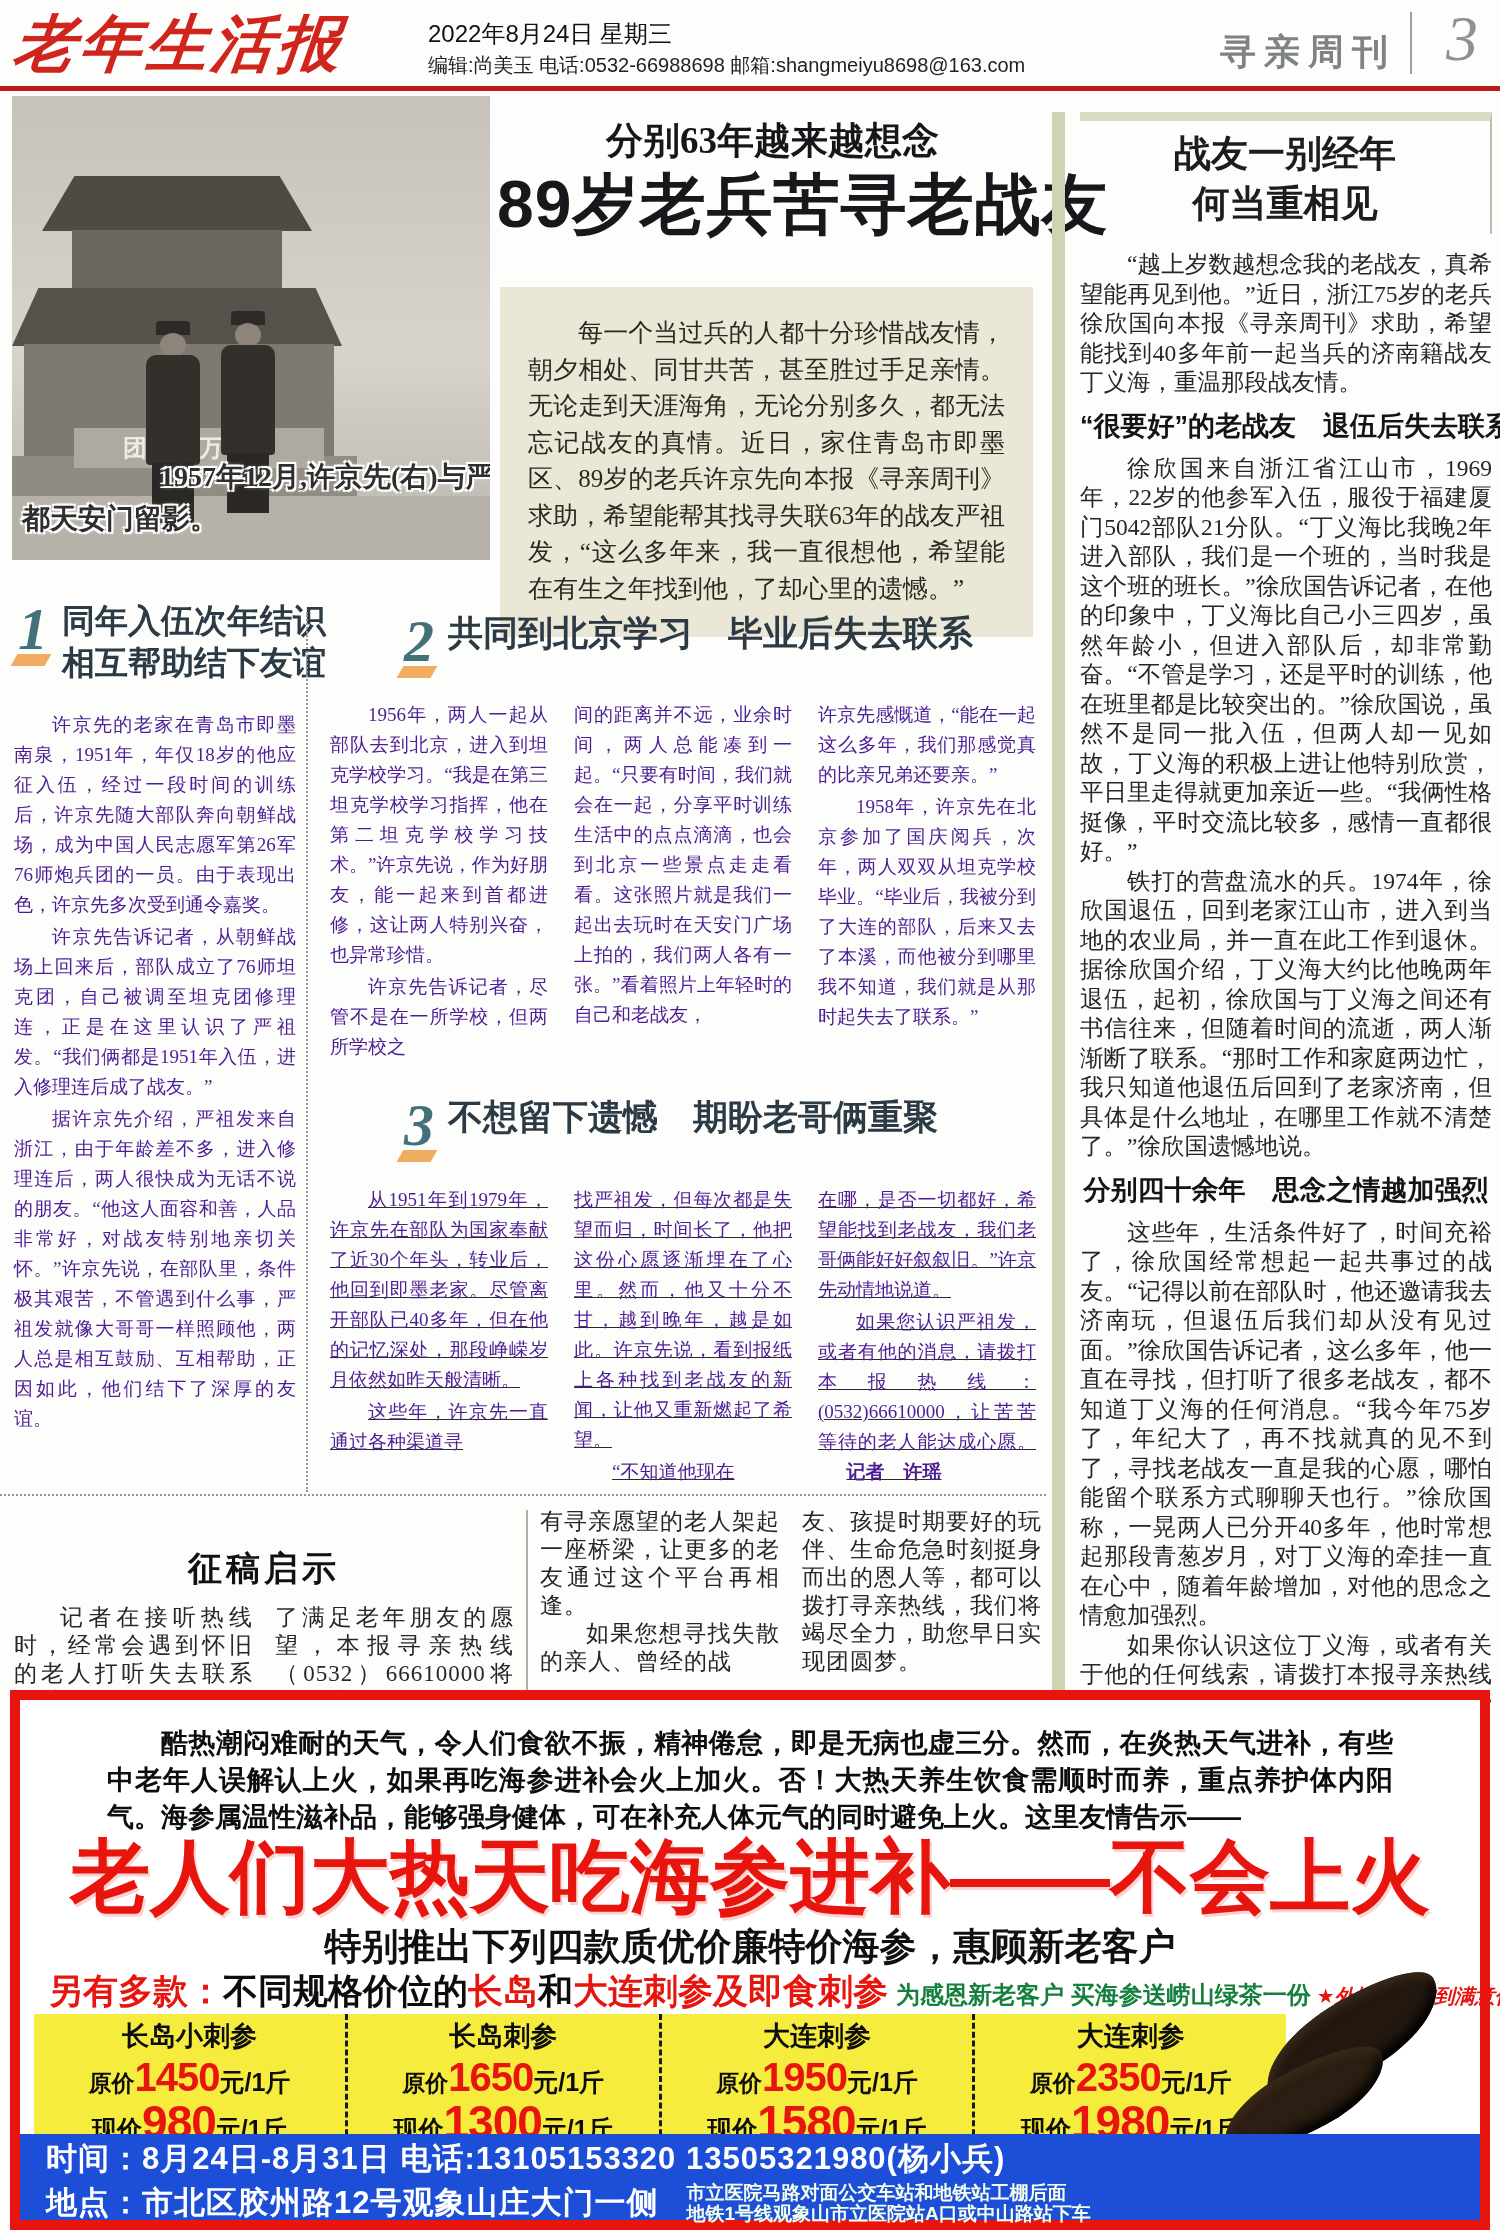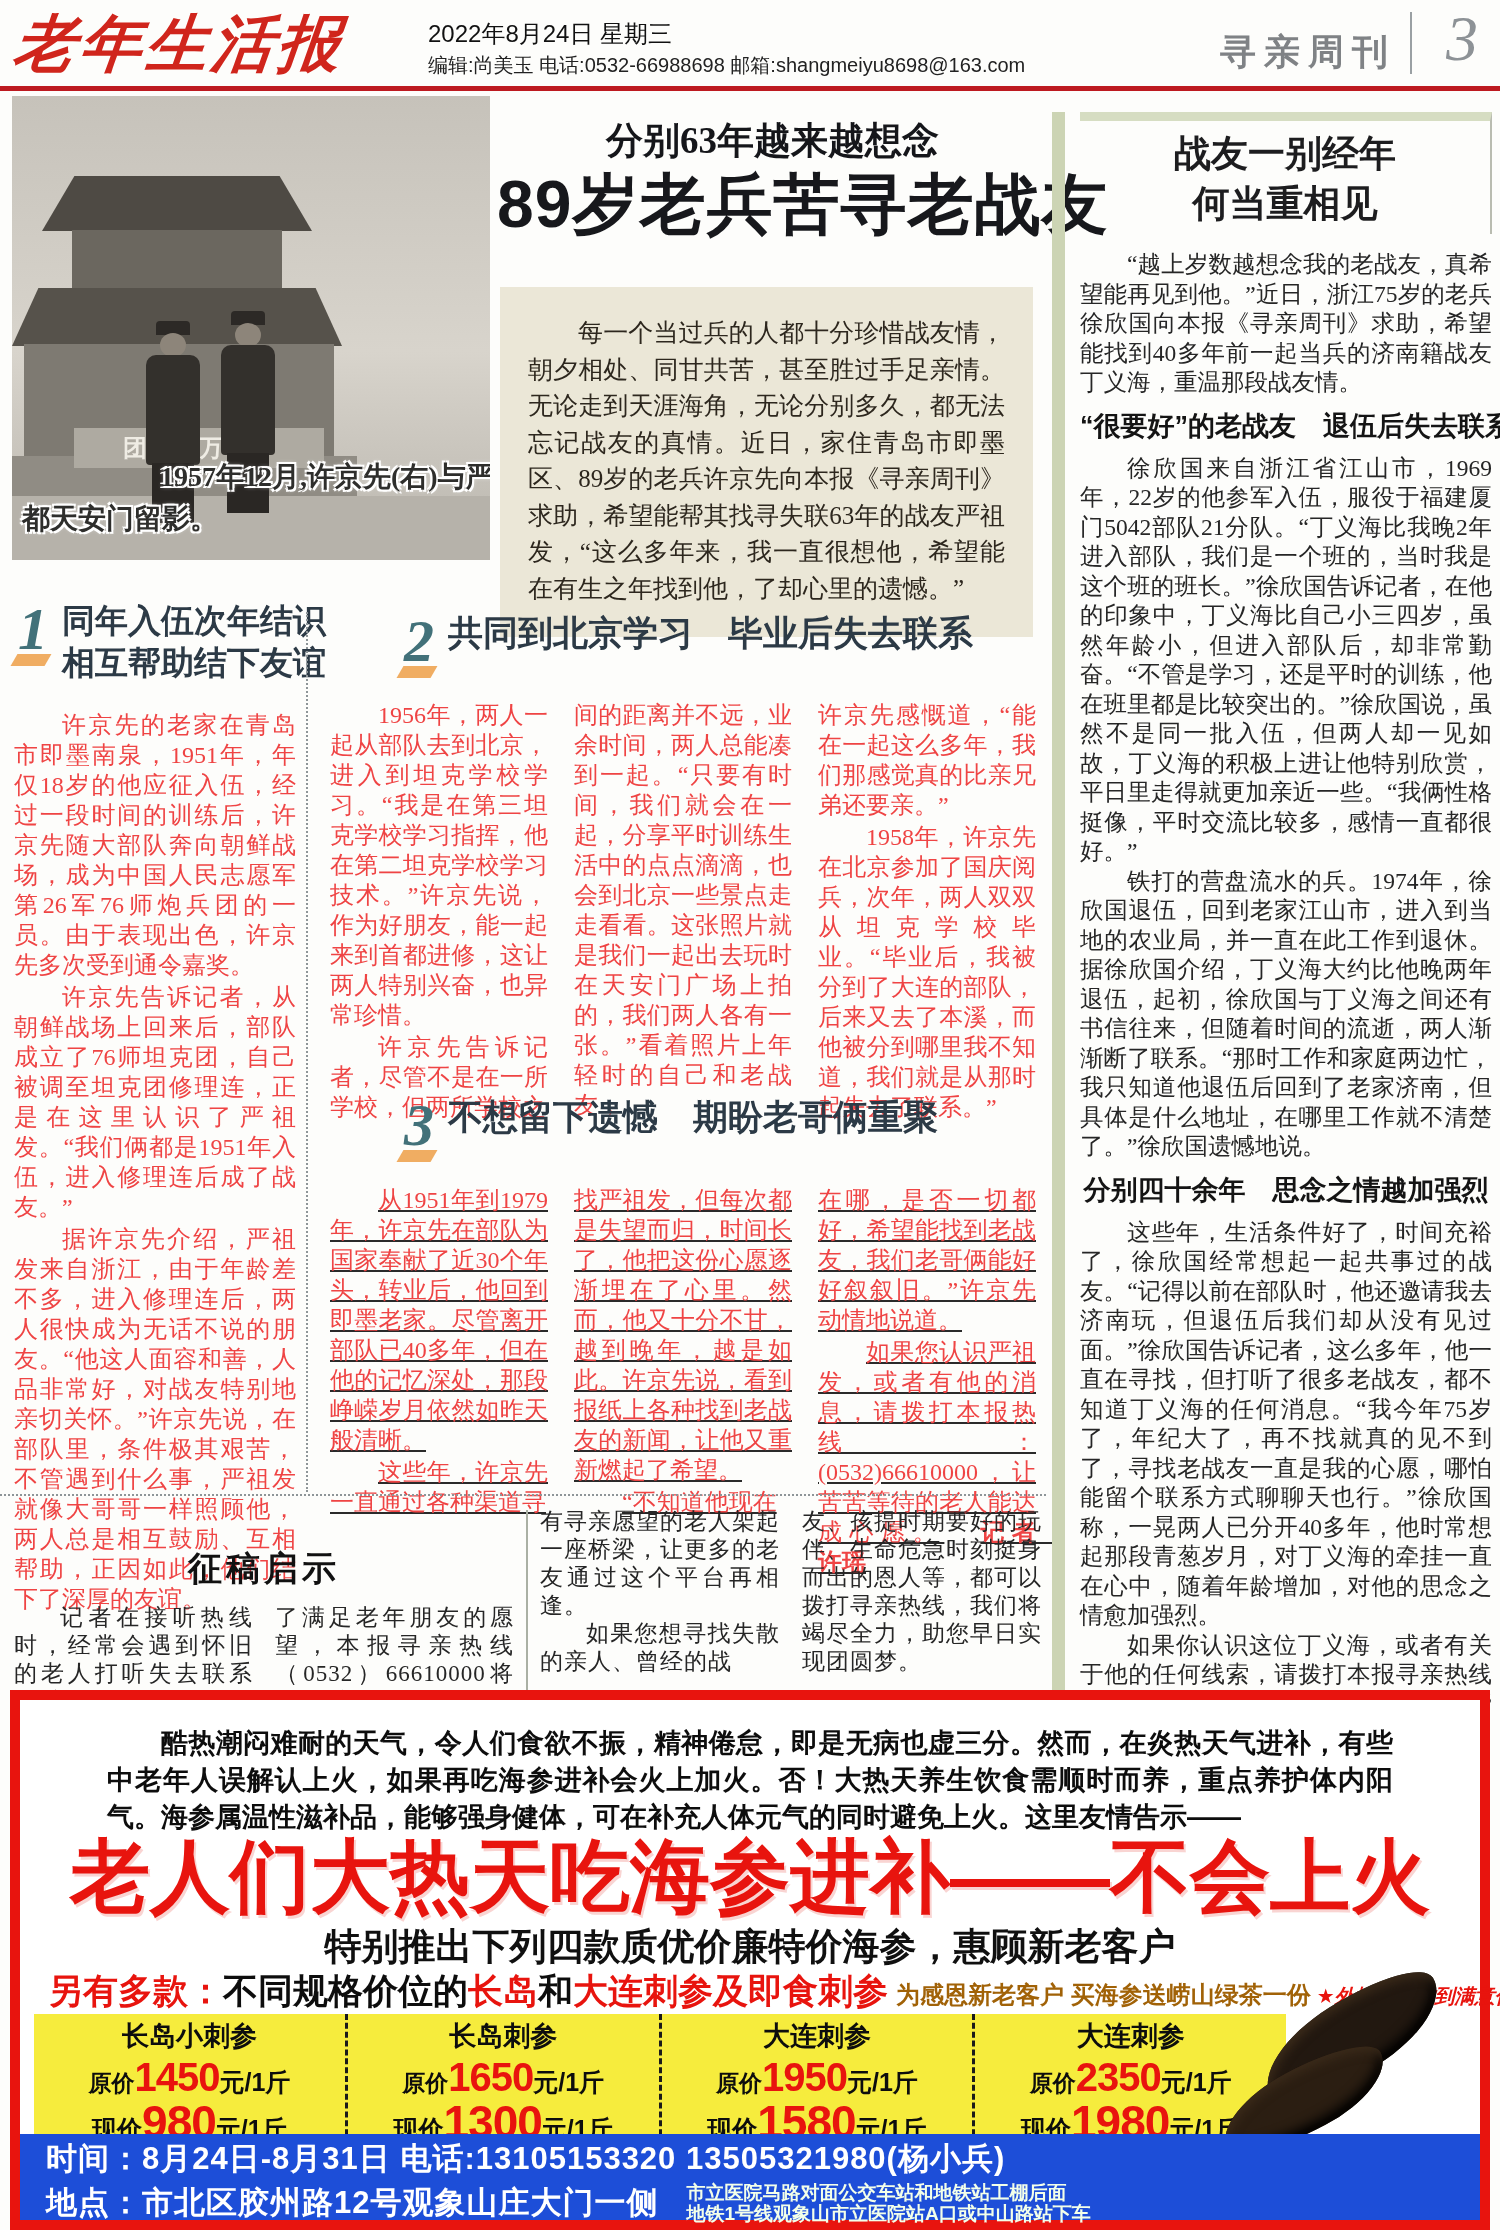--- a/index.html
+++ b/index.html
@@ -35,21 +35,21 @@
   .photo-caption{position:absolute;font-size:28px;font-weight:bold;color:#2e2e2c;white-space:nowrap;
      text-shadow:-2px -2px 0 #fff,2px -2px 0 #fff,-2px 2px 0 #fff,2px 2px 0 #fff,0 0 5px #fff;}
   .cap-l1{left:148px;bottom:64px;} .cap-l2{left:10px;bottom:22px;}
   
   .kicker{left:500px;top:116px;width:545px;text-align:center;font-size:37px;font-weight:bold;color:#15161a;}
   .headline{left:497px;top:160px;width:550px;text-align:center;font-size:66px;font-weight:900;
             font-family:"Liberation Sans","DejaVu Sans",sans-serif;color:#17181c;letter-spacing:1px;white-space:nowrap;}
   .intro-box{left:500px;top:287px;width:533px;height:350px;background:#ebe7d7;box-sizing:border-box;padding:28px 28px;}
   .intro-box p{margin:0;font-size:25px;line-height:36.5px;text-align:justify;text-indent:2em;color:#2d271e;}
   
-  .body-p{margin:0 0 2px 0;font-size:24px;line-height:30px;text-align:justify;text-indent:2em;color:#ef4444;}
+  .body-p{margin:0 0 2px 0;font-size:19px;line-height:30px;text-align:justify;text-indent:2em;color:#4c1d95;}
   .body-p.cont{text-indent:0;}
   .byline{font-weight:bold;margin-left:1.5em;font-family:"Liberation Sans","DejaVu Sans",sans-serif;}
   
   .sec-head{display:flex;align-items:flex-start;}
   .sec-num{position:relative;font:italic 900 60px "Liberation Serif",serif;color:#427179;
            padding:0 14px 0 4px;line-height:58px;}
   .sec-num::after{content:"";position:absolute;left:0px;bottom:-8px;width:34px;height:12px;
            background:#f0ad62;transform:skewX(-30deg);}
   .sec-title{font-size:35px;font-weight:bold;color:#2c3a46;line-height:42px;
              font-family:"Liberation Sans","DejaVu Sans",sans-serif;white-space:nowrap;}
@@ -86,21 +86,21 @@
   .ad{left:10px;top:1690px;width:1480px;height:540px;box-sizing:border-box;border:10px solid #e8140e;background:#fff;}
   .ad-inner{position:relative;width:100%;height:100%;font-family:"Liberation Sans","DejaVu Sans",sans-serif;}
   .ad-intro{position:absolute;left:70px;right:70px;top:8px;font-size:27px;font-weight:bold;color:#0d0d0d;
             line-height:37px;text-align:justify;text-indent:2em;margin:17px;}
   .ad-title{position:absolute;left:0;right:0;top:124px;text-align:center;font-size:80px;font-weight:900;
             color:#e8140e;letter-spacing:0px;white-space:nowrap;text-shadow:2px 3px 0 #f9d4d2;}
   .ad-sub{position:absolute;left:0;right:0;top:222px;text-align:center;font-size:37px;font-weight:900;color:#101010;}
   .ad-more{position:absolute;left:28px;top:268px;white-space:nowrap;}
   .ad-more .r{color:#e8140e;font-weight:900;font-size:35px;}
   .ad-more .b{color:#0d0d0d;font-weight:900;font-size:35px;}
-  .ad-more .note{color:#a16207;font-weight:bold;font-size:24px;margin-left:8px;}
+  .ad-more .note{color:#15803d;font-weight:bold;font-size:24px;margin-left:8px;}
   .ad-more .stars{color:#e8140e;font-weight:bold;font-style:italic;font-size:20px;margin-left:6px;}
   .price-strip{position:absolute;left:14px;top:314px;width:1252px;height:130px;background:#f6ec3d;display:flex;}
   .price-box{flex:1;text-align:center;padding-top:4px;}
   .price-box + .price-box{border-left:3px dashed #1a1a1a;}
   .pb-name{font-size:27px;font-weight:900;color:#0d0d0d;margin-bottom:2px;}
   .pb-row{white-space:nowrap;line-height:1.05;}
   .pb-row .lab{font-size:23px;font-weight:900;color:#0d0d0d;}
   .pb-row .val{font-size:40px;font-weight:900;color:#e8140e;letter-spacing:-1px;}
   .pb-row.now .lab{font-size:25px;}
   .pb-row.now .val{font-size:46px;}

